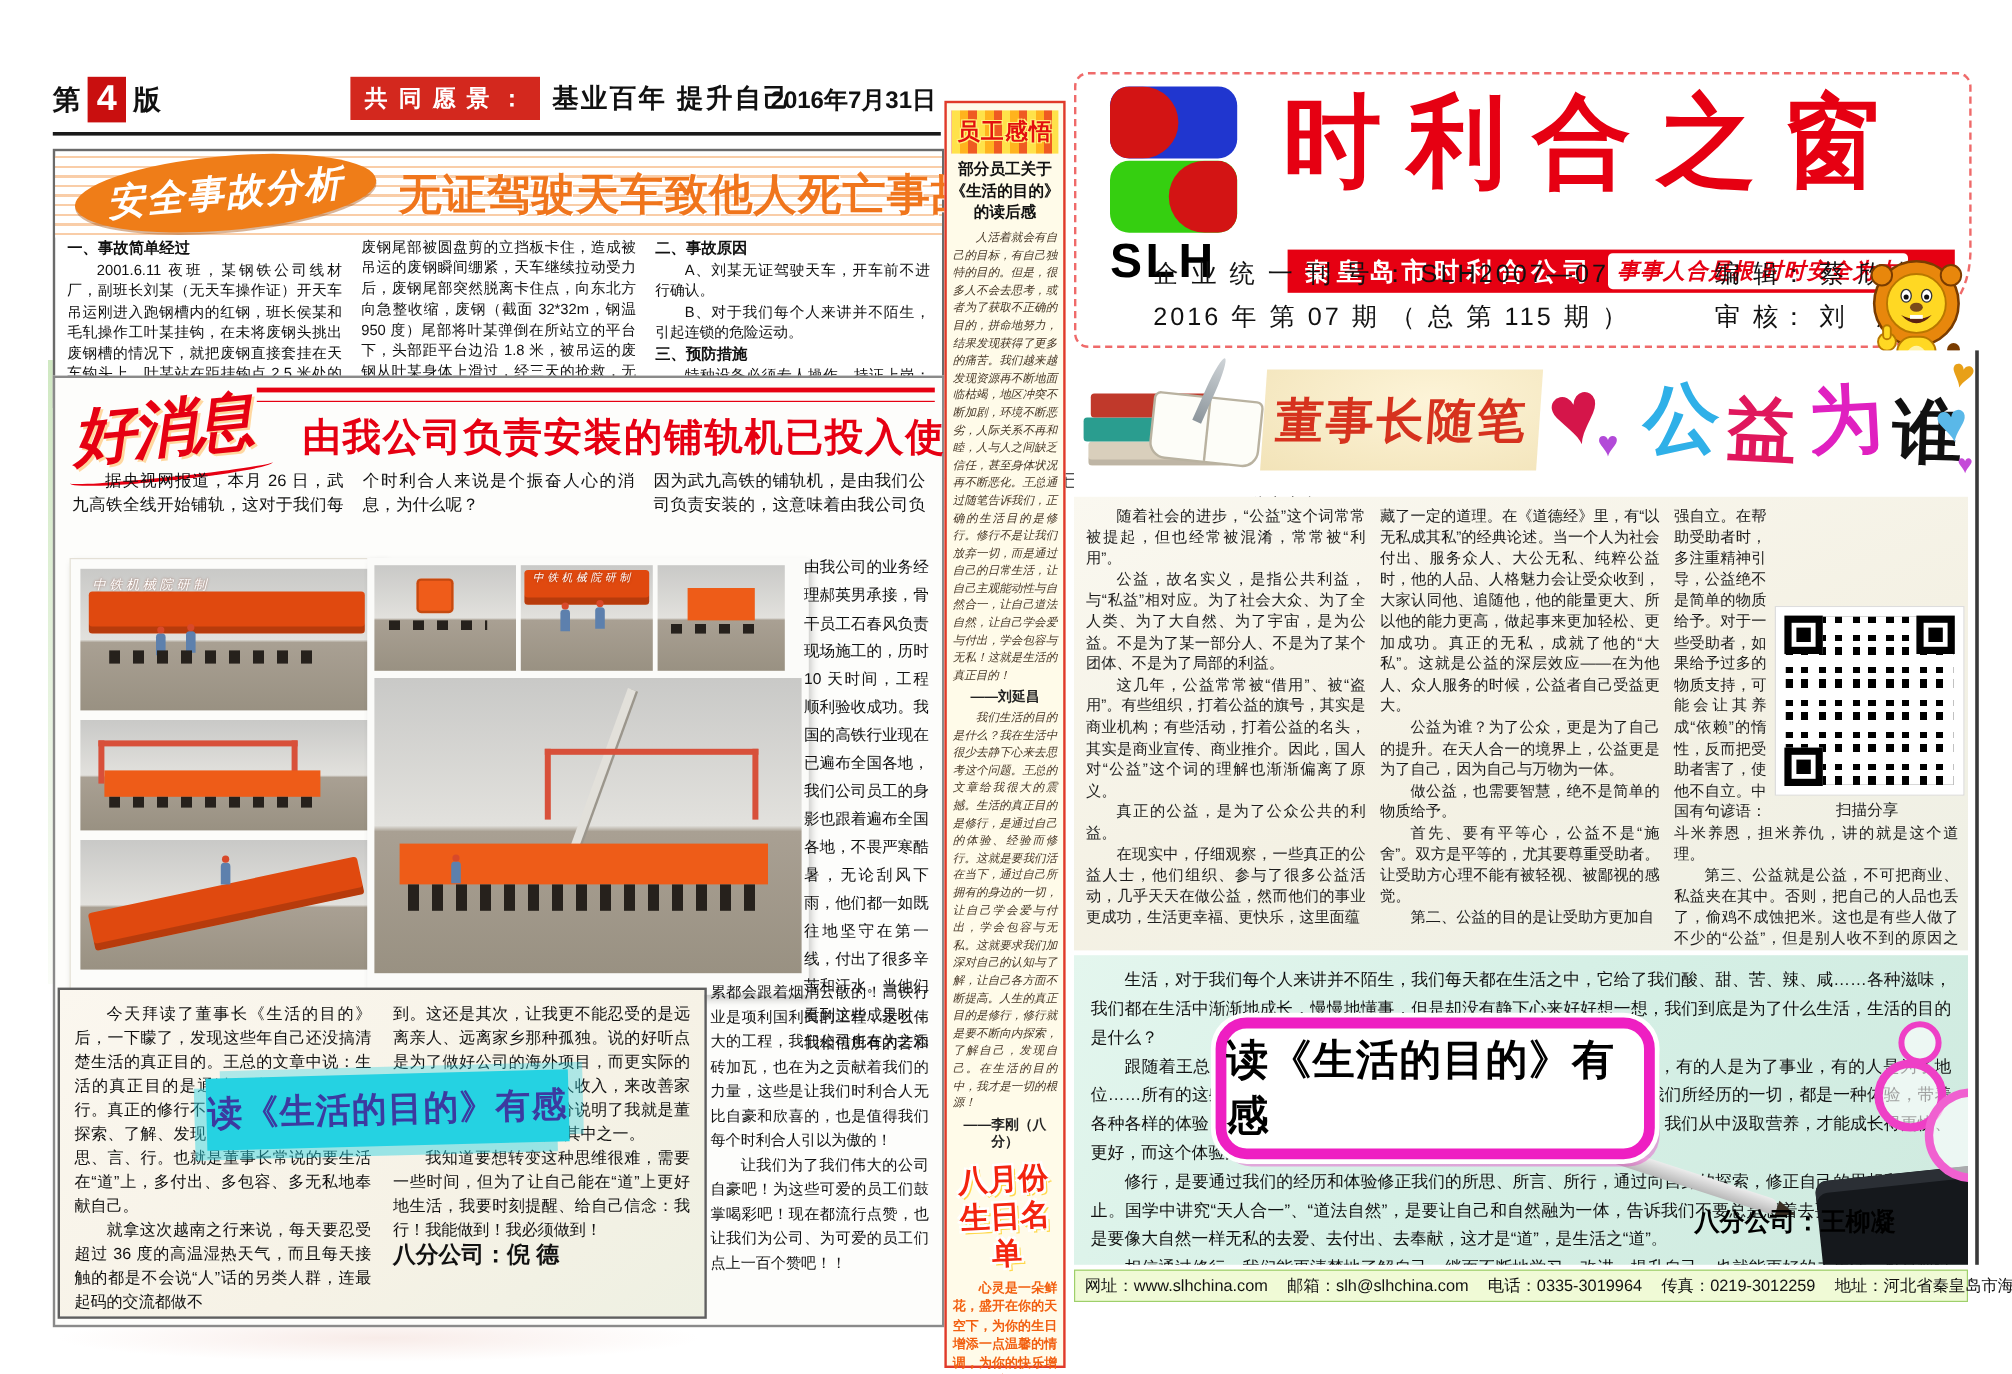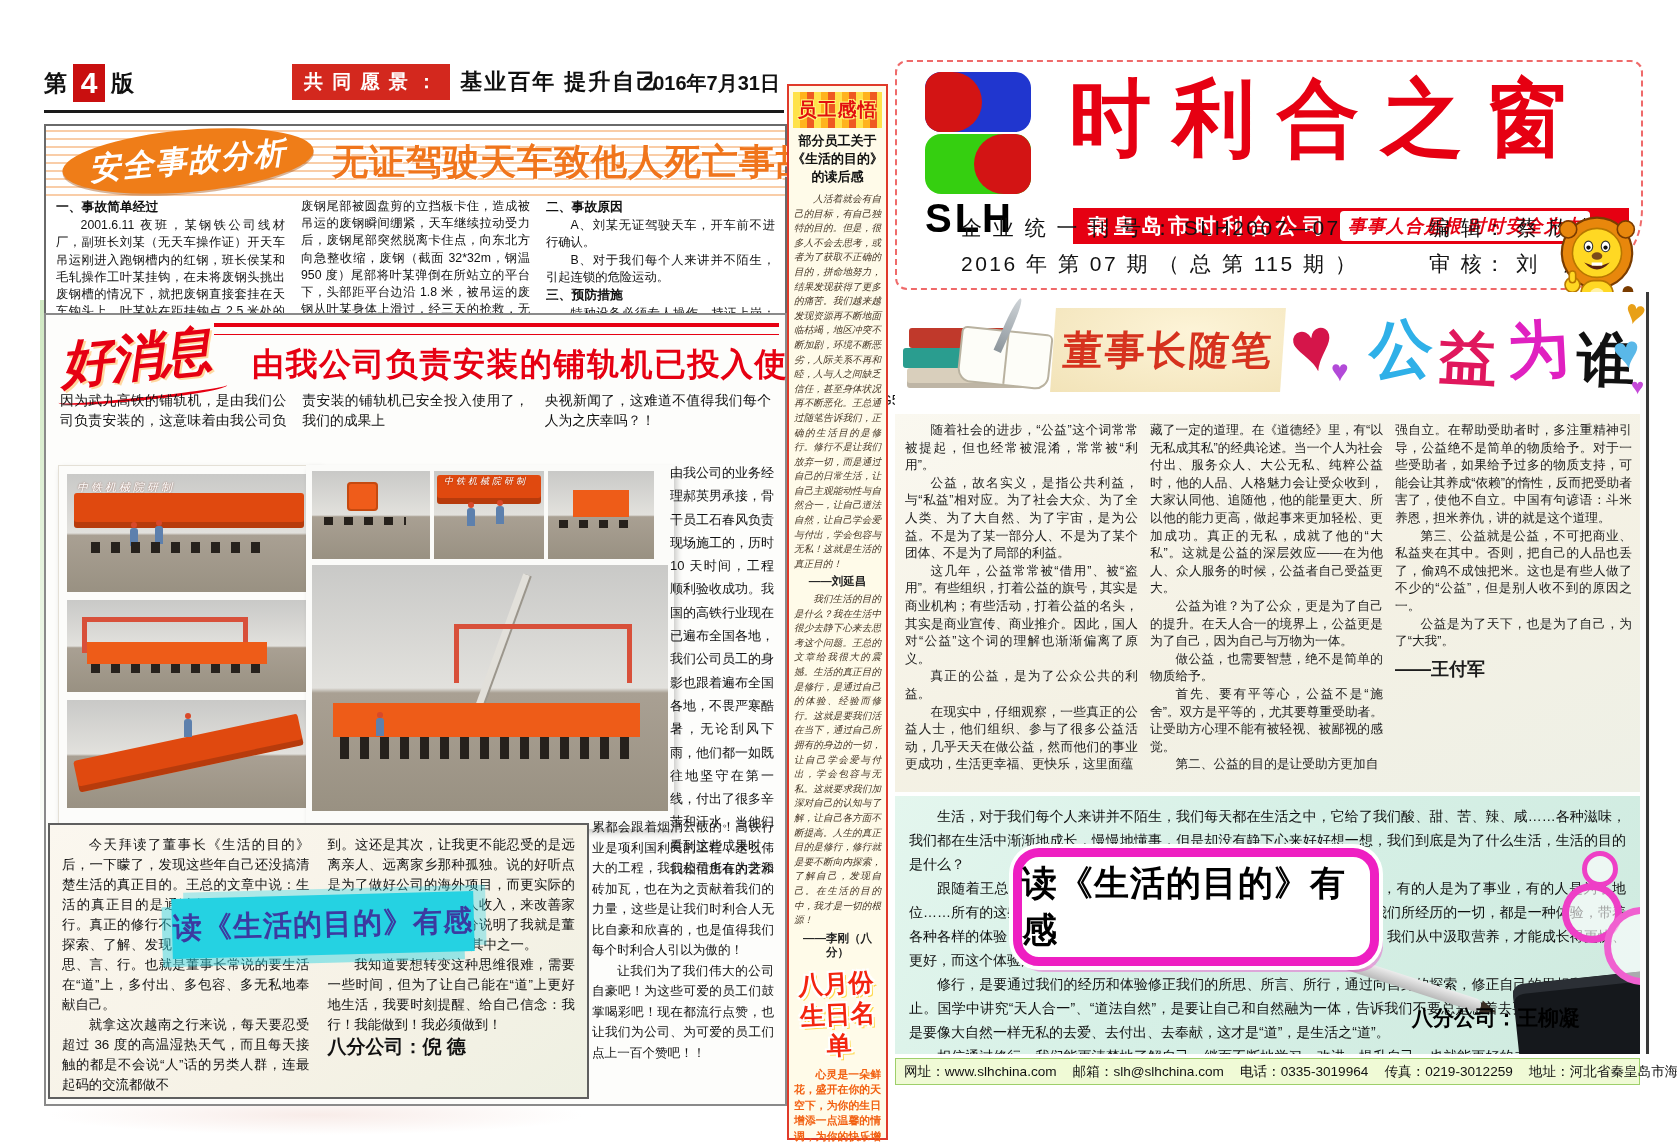--- a/index.html
+++ b/index.html
@@ -249,20 +249,21 @@
       <p class="ind">特种设备必须专人操作，持证上岗；必须对被吊物进行确认。</p>
     </div>
   </div>
 
   <div class="abs goodnews">
     <div class="gn-redline"></div>
     <div class="gn-tag">好消息</div>
     <div class="gn-headline">由我公司负责安装的铺轨机已投入使用</div>
 
     <div class="gn-intro jp">
+      <p class="ind">据央视网报道，本月 26 日，武九高铁全线开始铺轨，这对于我们每个时利合人来说是个振奋人心的消息，为什么呢？</p>
       <p>因为武九高铁的铺轨机，是由我们公司负责安装的，这意味着由我公司负责安装的铺轨机已安全投入使用了，我们的成果上</p>
       <p>央视新闻了，这难道不值得我们每个人为之庆幸吗？！</p>
       <p class="ind">本次 CCPG500 铺轨机安装工程，是</p>
     </div>
 
     <div class="panelL">
       <div class="photo" style="height:118px;">
         <div class="m-beam"></div>
         <div class="ph-label">中铁机械院研制</div>
         <div class="worker" style="left:26%;top:46%;"></div>
@@ -425,20 +426,29 @@
       <p class="ind">在现实中，仔细观察，一些真正的公益人士，他们组织、参与了很多公益活动，几乎天天在做公益，然而他们的事业更成功，生活更幸福、更快乐，这里面蕴</p>
     </div>
     <div class="gy-col gy-c2 jp">
       <p>藏了一定的道理。在《道德经》里，有“以无私成其私”的经典论述。当一个人为社会付出、服务众人、大公无私、纯粹公益时，他的人品、人格魅力会让受众收到，大家认同他、追随他，他的能量更大、所以他的能力更高，做起事来更加轻松、更加成功。真正的无私，成就了他的“大私”。这就是公益的深层效应——在为他人、众人服务的时候，公益者自己受益更大。</p>
       <p class="ind">公益为谁？为了公众，更是为了自己的提升。在天人合一的境界上，公益更是为了自己，因为自己与万物为一体。</p>
       <p class="ind">做公益，也需要智慧，绝不是简单的物质给予。</p>
       <p class="ind">首先、要有平等心，公益不是“施舍”。双方是平等的，尤其要尊重受助者。让受助方心理不能有被轻视、被鄙视的感觉。</p>
       <p class="ind">第二、公益的目的是让受助方更加自</p>
     </div>
     <div class="gy-col gy-c3 jp">
+      <div class="qr-wrap">
+        <div class="qr">
+          <div class="qr-noise"></div>
+          <div class="qr-eye qr-e1"></div>
+          <div class="qr-eye qr-e2"></div>
+          <div class="qr-eye qr-e3"></div>
+        </div>
+        <div class="qr-cap">扫描分享</div>
+      </div>
       <p>强自立。在帮助受助者时，多注重精神引导，公益绝不是简单的物质给予。对于一些受助者，如果给予过多的物质支持，可能会让其养成“依赖”的惰性，反而把受助者害了，使他不自立。中国有句谚语：斗米养恩，担米养仇，讲的就是这个道理。</p>
       <p class="ind">第三、公益就是公益，不可把商业、私益夹在其中。否则，把自己的人品也丢了，偷鸡不成蚀把米。这也是有些人做了不少的“公益”，但是别人收不到的原因之一。</p>
       <p class="ind">公益是为了天下，也是为了自己，为了“大我”。</p>
       <div class="gy-sign">——王付军</div>
     </div>
   </div>
   <div class="abs vrule"></div>
 
   <div class="abs reading2">
     <div class="r2-text jp">

